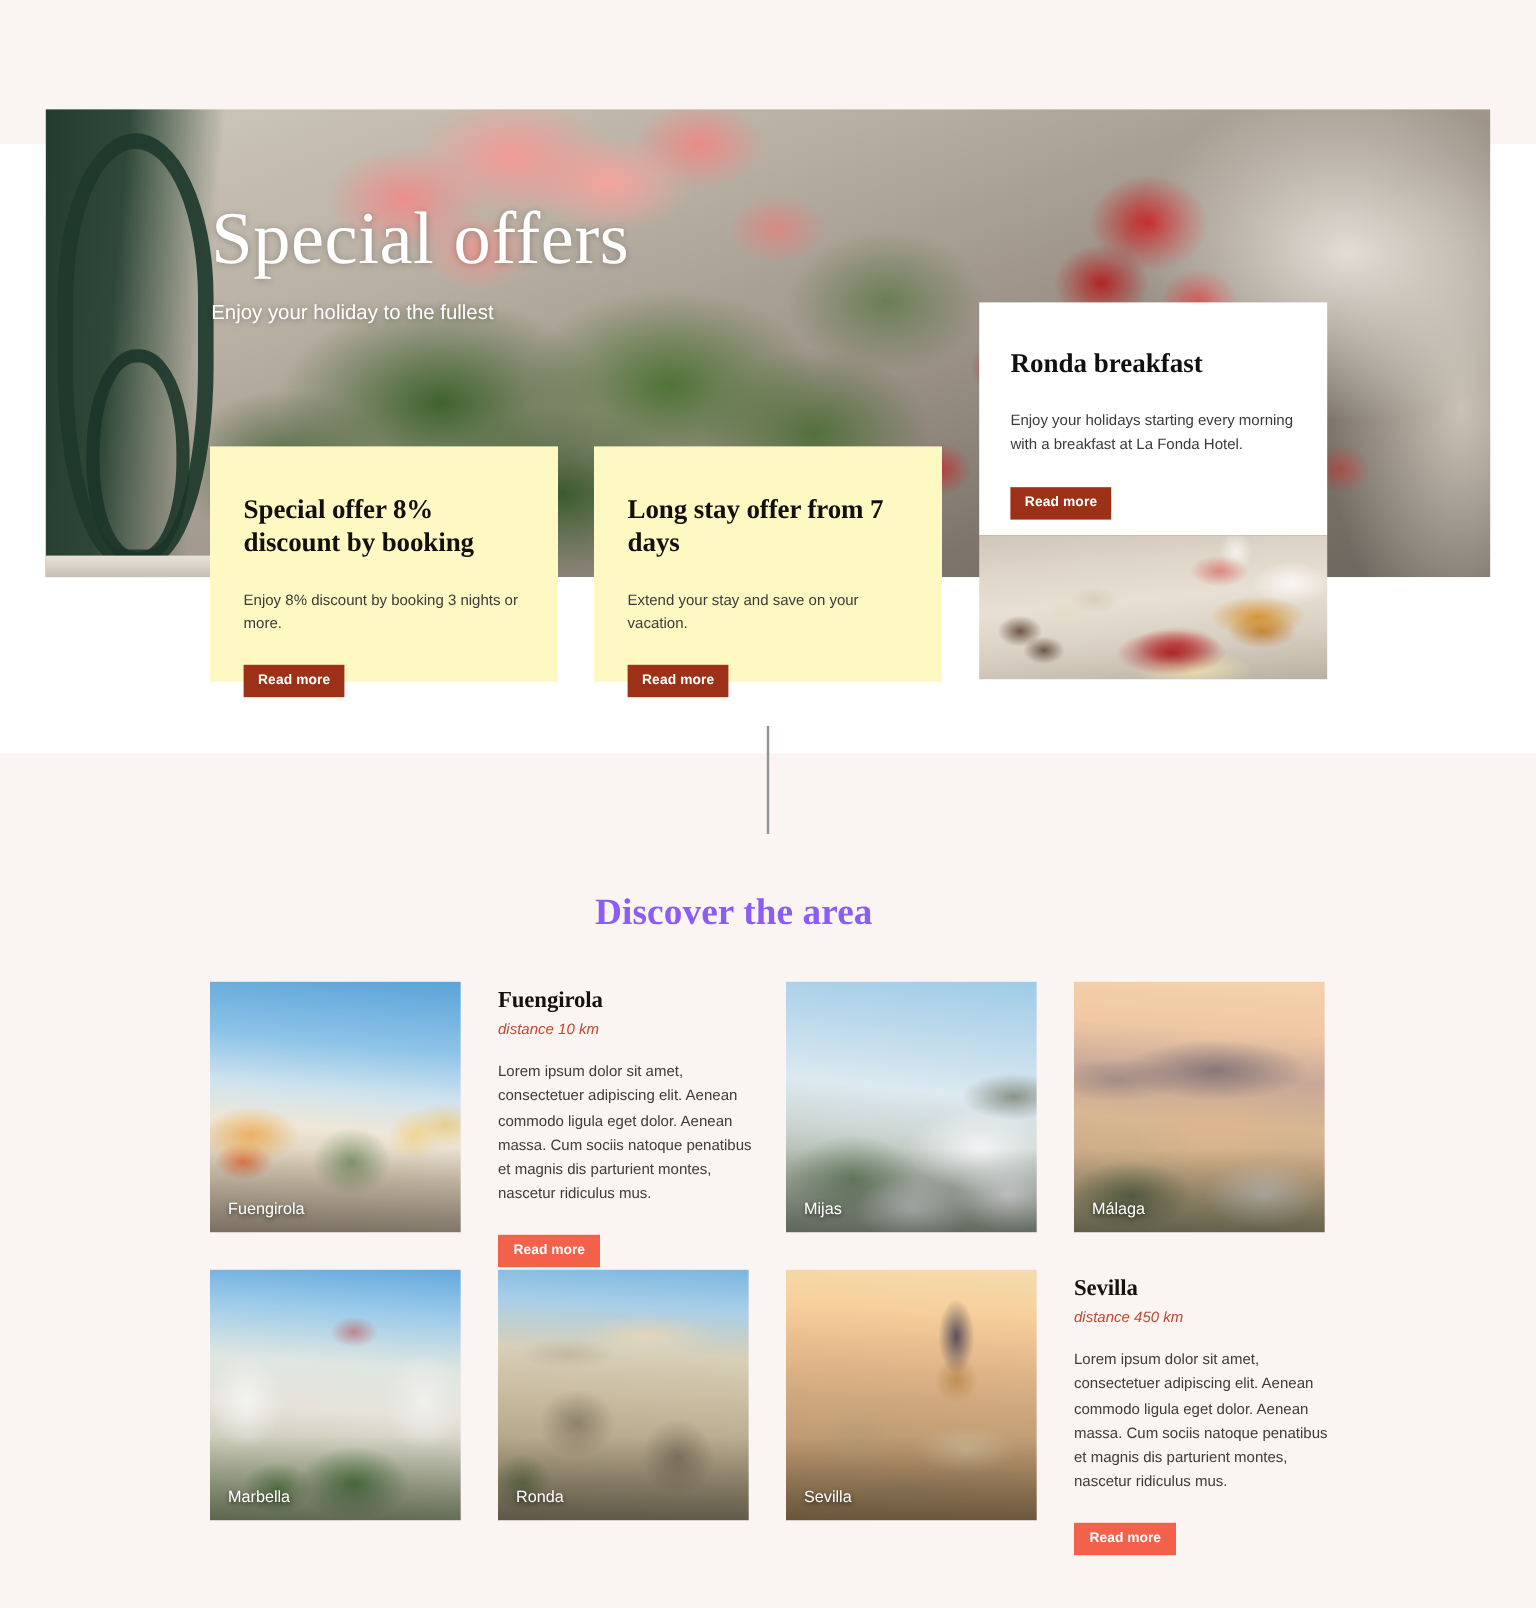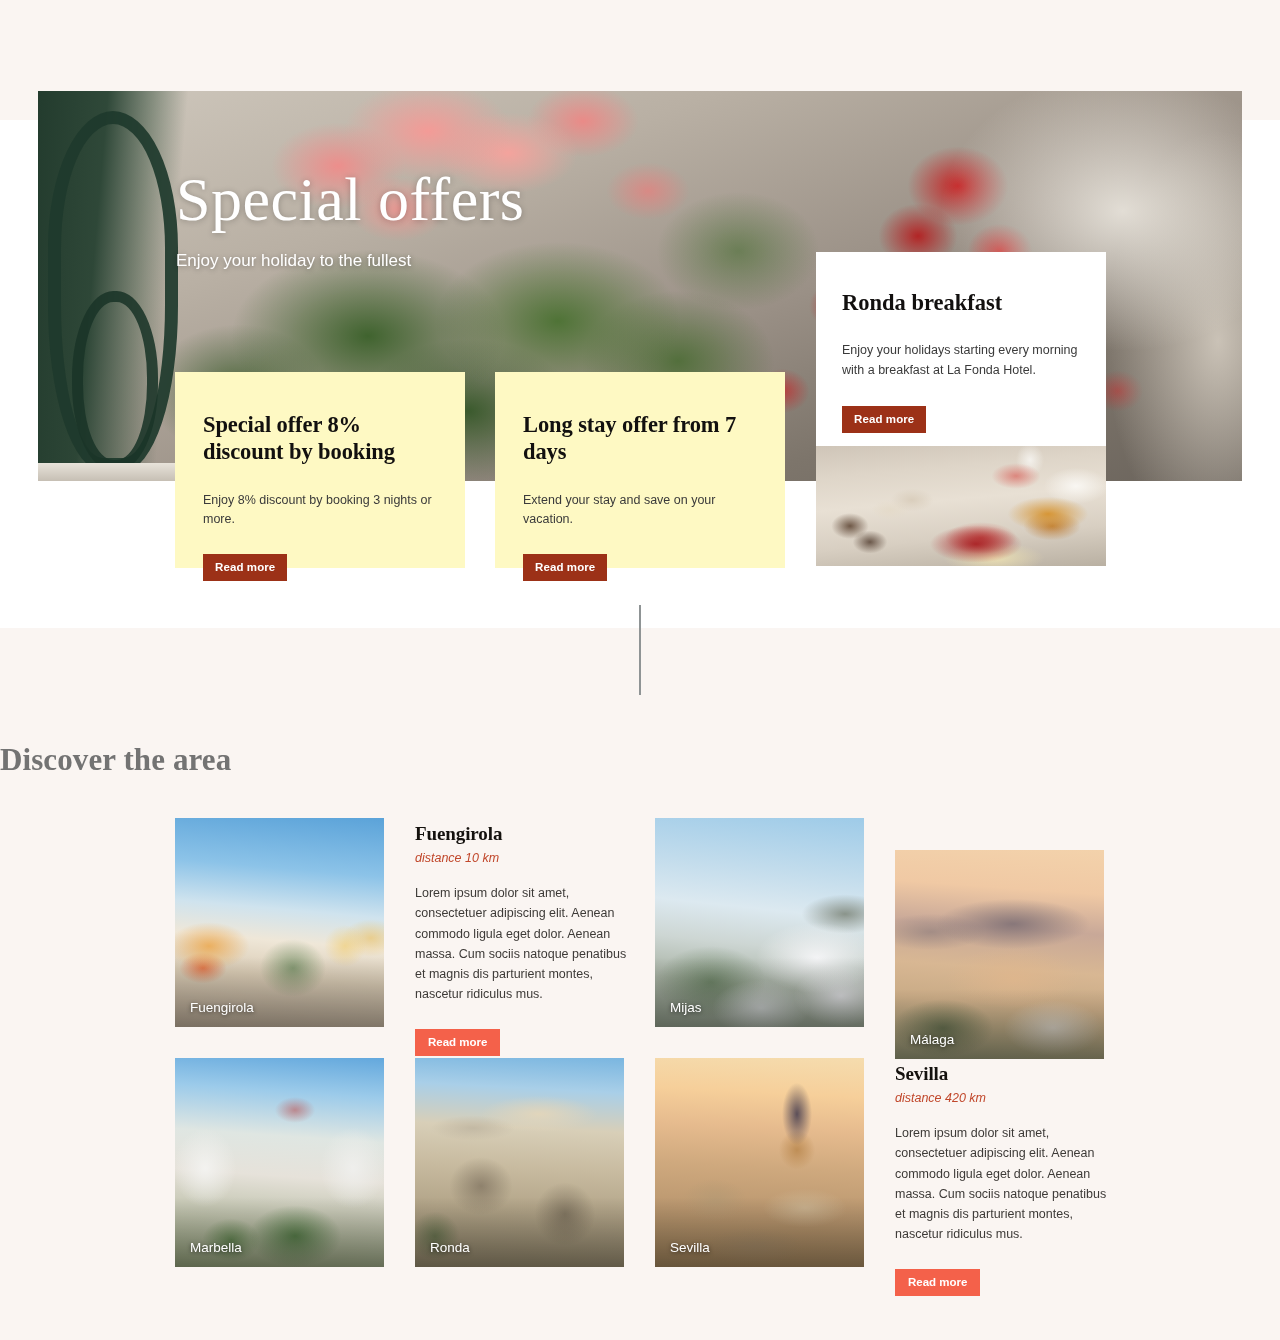--- a/index.html
+++ b/index.html
@@ -153,23 +153,23 @@
   }
 
   
   .divider {
     position: absolute; left: 639px; top: 605px; width: 2px; height: 90px;
     background: #8f9495;
   }
 
   
   .section-title {
-    position: absolute; left: 0; top: 742px; width: 1223px; 
-    font-family: "Liberation Serif", "DejaVu Serif", serif;
-    font-size: 31px; font-weight: 700; color: #737373; letter-spacing: .1px;
+    position: absolute; left: 0; top: 742px; width: 1223px; text-align: center;
+    font-family: "Liberation Serif", "DejaVu Serif", serif;
+    font-size: 31px; font-weight: 700; color: #8b5cf6; letter-spacing: .1px;
   }
 
   .tile { position: absolute; width: 209px; height: 209px; overflow: hidden; }
   .tile .caption {
     position: absolute; left: 15px; bottom: 12px;
     color: #ffffff; font-size: 13.5px; font-weight: 400;
     text-shadow: 0 1px 4px rgba(0,0,0,.6);
     z-index: 3;
   }
   .tile .shade {
@@ -308,21 +308,21 @@
     <p>Lorem ipsum dolor sit amet, consectetuer adipiscing elit. Aenean commodo ligula eget dolor. Aenean massa. Cum sociis natoque penatibus et magnis dis parturient montes, nascetur ridiculus mus.</p>
     <button class="btn-coral">Read more</button>
   </div>
 
   <div class="tile" style="left:655px; top:818px;">
     <div class="img ph-mijas"></div>
     <div class="shade"></div>
     <div class="caption">Mijas</div>
   </div>
 
-  <div class="tile" style="left:895px; top:850px;">
+  <div class="tile" style="left:895px; top:818px;">
     <div class="img ph-malaga"></div>
     <div class="shade"></div>
     <div class="caption">Málaga</div>
   </div>
 
   <div class="tile" style="left:175px; top:1058px;padding-left:40px;">
     <div class="img ph-marbella"></div>
     <div class="shade"></div>
     <div class="caption">Marbella</div>
   </div>
@@ -334,18 +334,18 @@
   </div>
 
   <div class="tile" style="left:655px; top:1058px;">
     <div class="img ph-sevilla"></div>
     <div class="shade"></div>
     <div class="caption">Sevilla</div>
   </div>
 
   <div class="area-text" style="left:895px; top:1063px;">
     <h3>Sevilla</h3>
-    <div class="dist">distance 420 km</div>
+    <div class="dist">distance 450 km</div>
     <p>Lorem ipsum dolor sit amet, consectetuer adipiscing elit. Aenean commodo ligula eget dolor. Aenean massa. Cum sociis natoque penatibus et magnis dis parturient montes, nascetur ridiculus mus.</p>
     <button class="btn-coral">Read more</button>
   </div>
 
 </div>
 
 </body></html>

